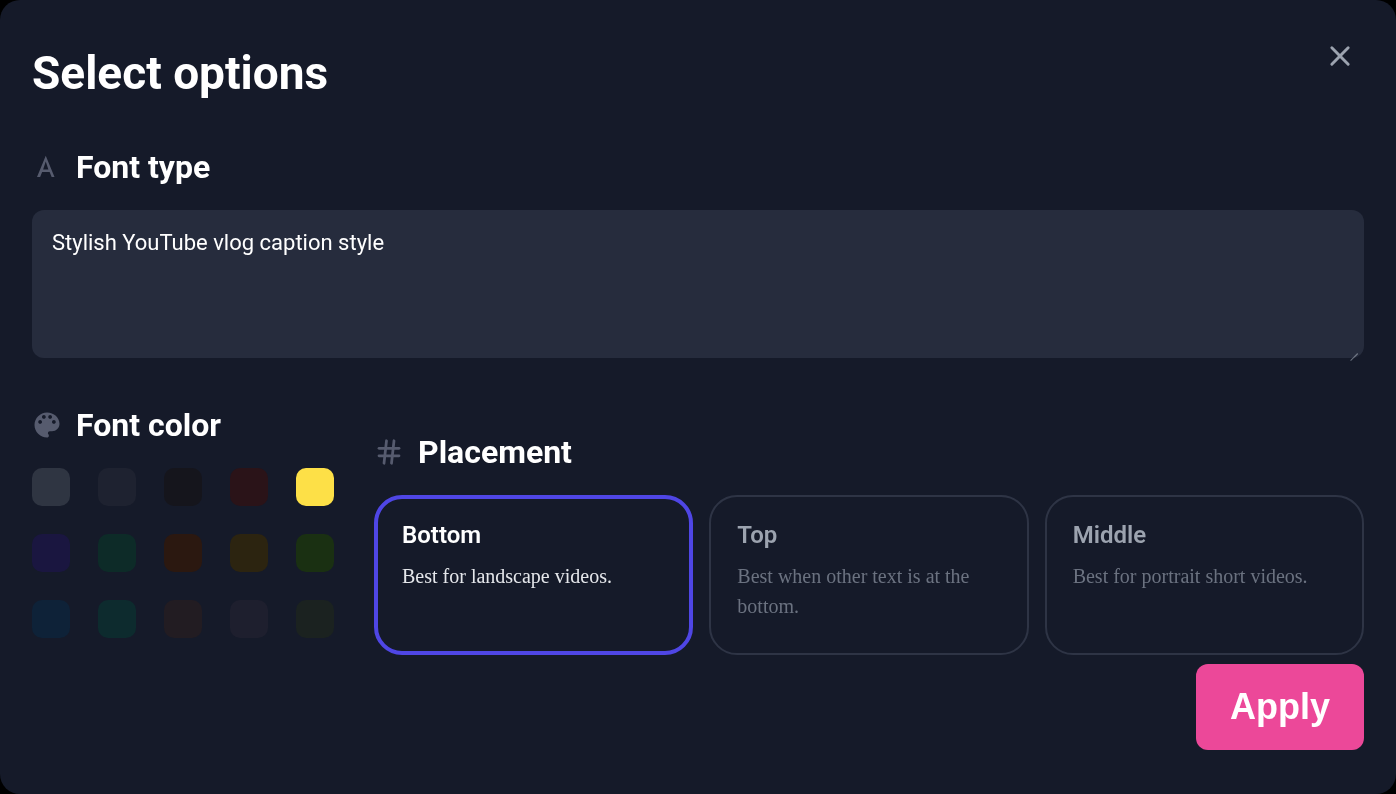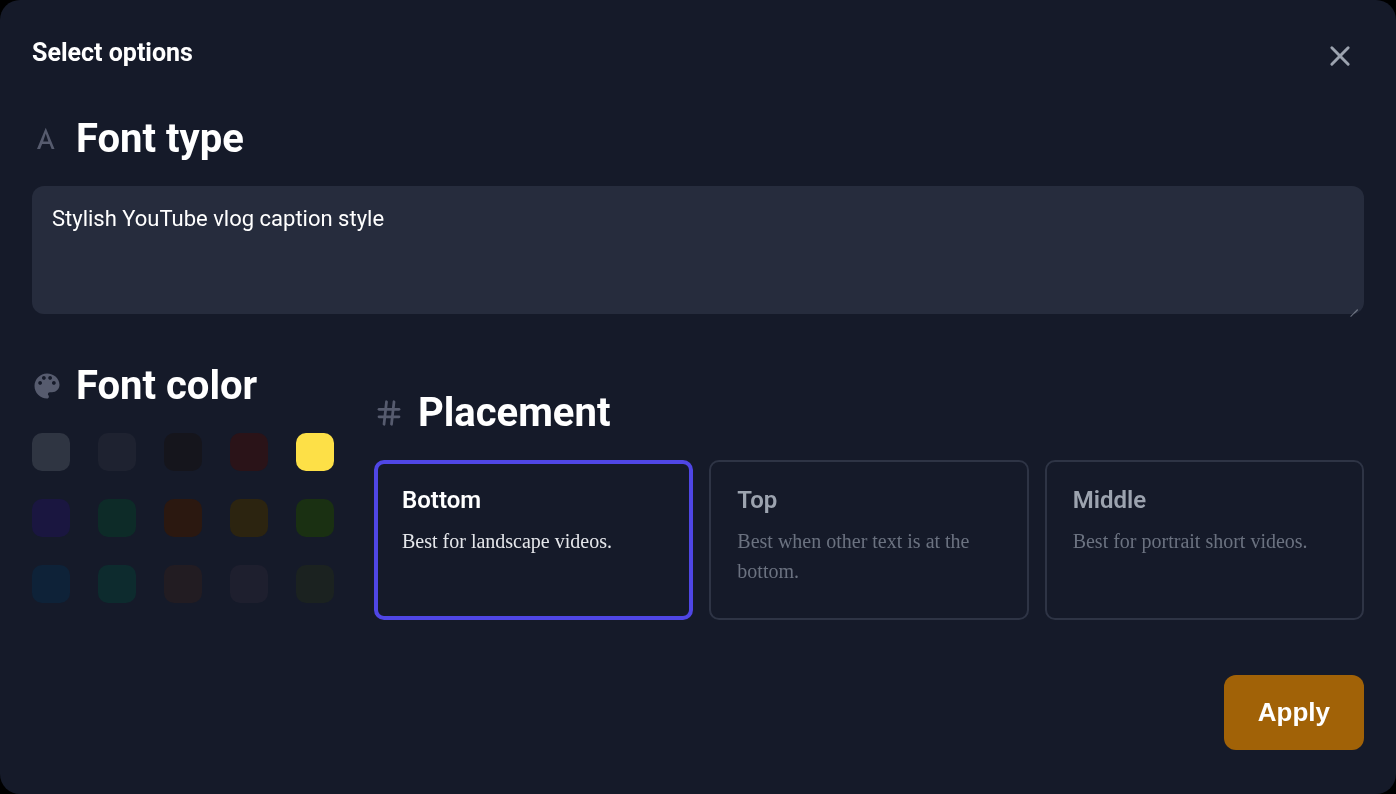--- a/index.html
+++ b/index.html
@@ -33,47 +33,47 @@
     display: flex;
     align-items: center;
     justify-content: center;
   }
   .close-btn svg {
     width: 28px;
     height: 28px;
   }
   .title {
     color: #fff;
-    font-size: 25px;
+    font-size: 46px;
     font-weight: 700;
-    margin-top: 6px;
+    margin-top: 14px;
     margin-bottom: 48px;
   }
   .section-header {
     display: flex;
     align-items: center;
     gap: 14px;
     margin-bottom: 24px;
   }
   .section-header .icon {
     color: #565B6E;
     width: 30px;
     height: 30px;
     display: flex;
     align-items: center;
     justify-content: center;
   }
   .section-header .label {
     color: #fff;
-    font-size: 40px;
+    font-size: 32px;
     font-weight: 700;
   }
   .font-input {
     width: 100%;
-    height: 128px;
+    height: 148px;
     background: #262C3D;
     border: none;
     border-radius: 12px;
     padding: 20px;
     color: #fff;
     font-size: 22px;
     font-family: inherit;
     resize: none;
     outline: none;
     position: relative;
@@ -139,21 +139,21 @@
     flex: 1;
     margin-top: 27px;
   }
   .placement-cards {
     display: flex;
     gap: 16px;
   }
   .placement-card {
     flex: 1;
     border: 2px solid #2E3445;
-    border-radius: 10px;
+    border-radius: 28px;
     padding: 24px 26px;
     cursor: pointer;
     min-height: 160px;
   }
   .placement-card.selected {
     border: 4px solid #4F46E5;
     padding: 22px 24px;
   }
   .placement-card .card-title {
     font-size: 24px;
@@ -174,23 +174,23 @@
   .placement-card.selected .card-desc {
     color: #E5E7EB;
   }
   .placement-card:not(.selected) .card-desc {
     color: #6B7280;
   }
   .apply-btn {
     position: absolute;
     bottom: 44px;
     right: 32px;
-    background: #a16207;
-    color: #fff;
-    font-size: 26px;
+    background: #ec4899;
+    color: #fff;
+    font-size: 36px;
     font-weight: 700;
     border: none;
     border-radius: 12px;
     padding: 22px 34px;
     cursor: pointer;
   }
 </style>
 </head>
 <body>
 

